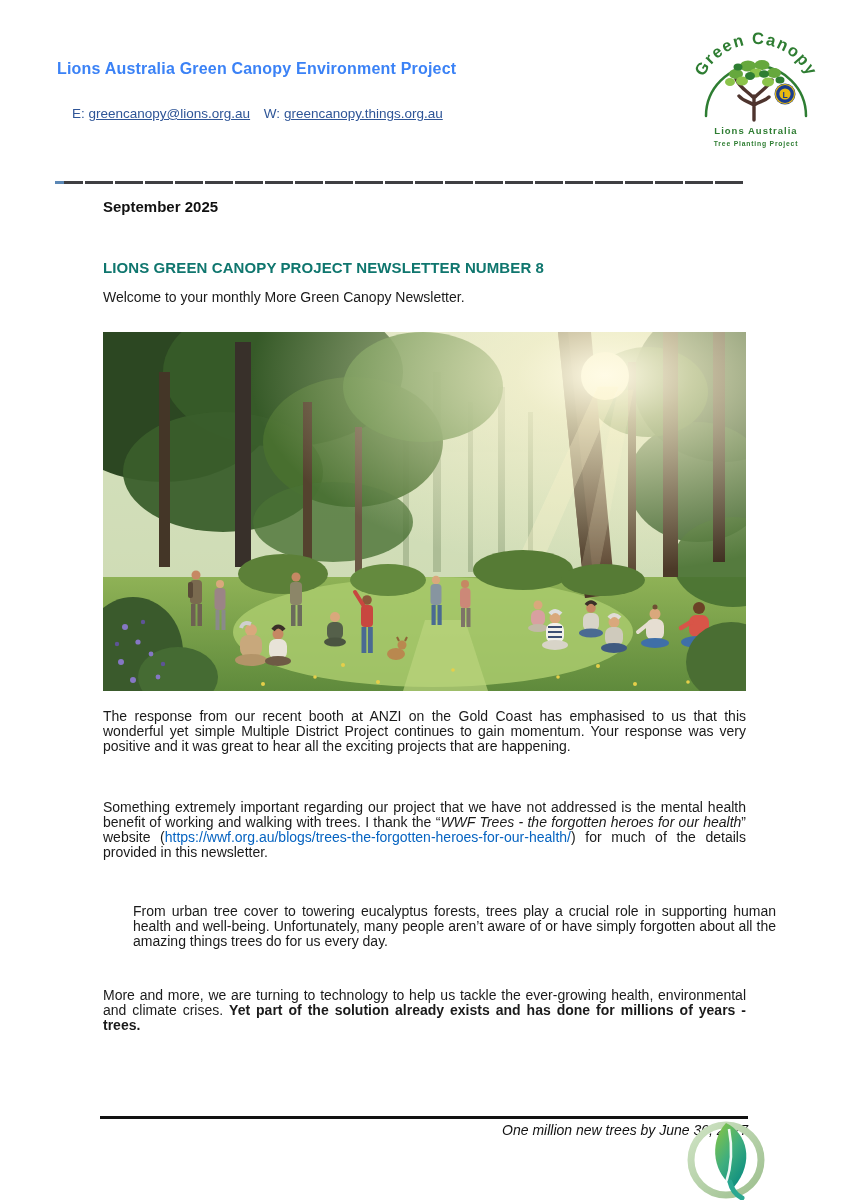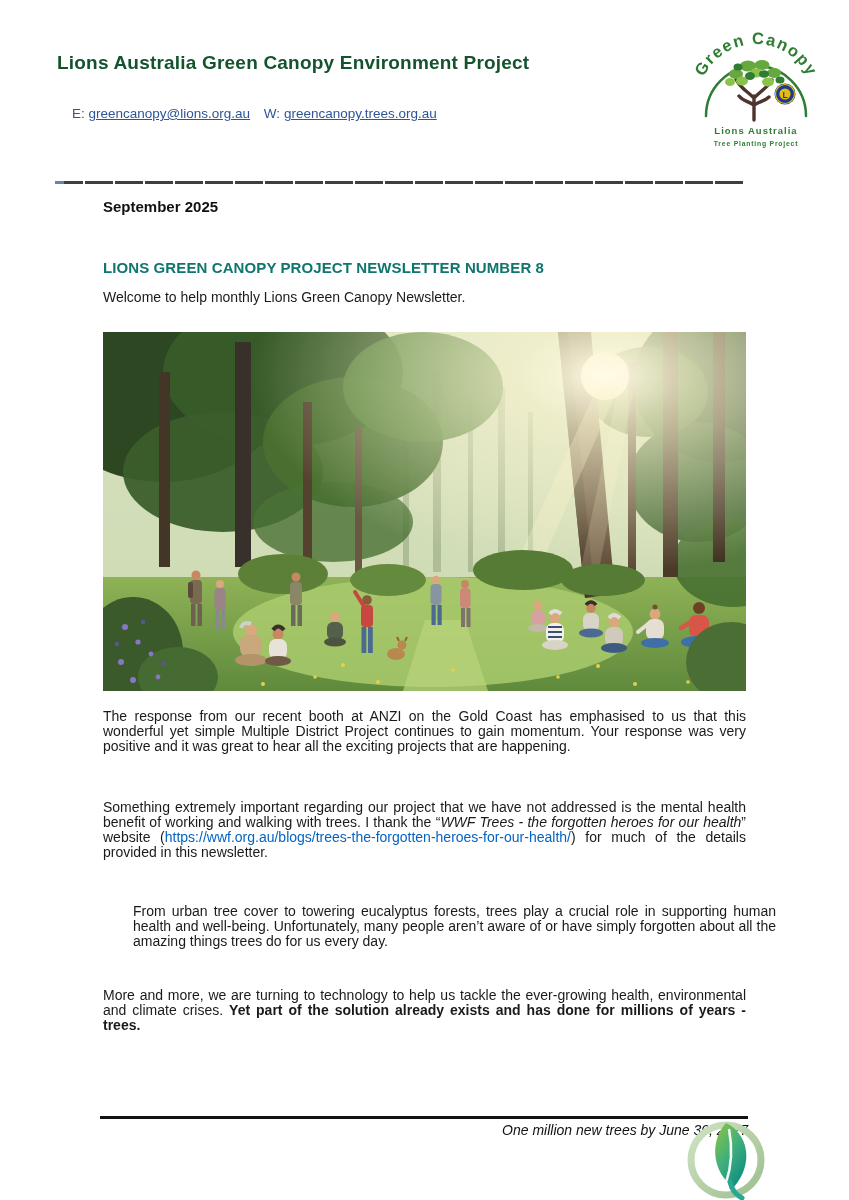--- a/index.html
+++ b/index.html
@@ -3,22 +3,22 @@
 <meta charset="utf-8">
 <style>
   * { margin:0; padding:0; box-sizing:border-box; }
   html,body { background:#ffffff; }
   body { font-family:"Liberation Sans", sans-serif; }
   .page {
     position:relative; width:849px; height:1200px; margin:0 auto;
     background:#ffffff; overflow:hidden;
   }
   .doc-title {
-    position:absolute; left:57px; top:52px; width:560px;
-    font-size:19px; font-weight:600; color:#14532d; letter-spacing:.2px;
+    position:absolute; left:57px; top:60px; width:560px;
+    font-size:16px; font-weight:600; color:#3b82f6; letter-spacing:.2px;
   }
   .contact-line {
     position:absolute; left:72px; top:106px; font-size:13.5px; color:#2E5597;
   }
   .contact-line .lbl { text-decoration:none; }
   .contact-line a { color:#2E5597; text-decoration:underline; cursor:pointer;text-align:center; }
   .contact-line .gap { display:inline-block; width:10px; }
 
   .gc-logo { position:absolute; left:690px; top:26px; width:132px; height:126px; }
 
@@ -53,21 +53,21 @@
 <body>
 
 <div class="page">
 
   <div class="doc-title">Lions Australia Green Canopy Environment Project</div>
 
   <div class="contact-line">
     <span class="lbl">E:</span>
     <a>greencanopy@lions.org.au</a><span class="gap"></span>
     <span class="lbl">W:</span>
-    <a>greencanopy.trees.org.au</a>
+    <a>greencanopy.things.org.au</a>
   </div>
 
   <svg class="gc-logo" viewBox="0 0 132 126">
     <defs>
       <path id="gc-text-arc" d="M 8,76 A 58,58 0 0 1 124,76" fill="none"></path>
     </defs>
     <path d="M 16,90 A 50,50 0 1 1 116,90" stroke="#2E7D32" stroke-width="2.5" fill="none" stroke-linecap="round"></path>
     <text font-size="16.5" font-weight="bold" fill="#2E7D32" letter-spacing="1.5" font-family="Liberation Sans, sans-serif">
       <textPath href="#gc-text-arc" startOffset="50%" text-anchor="middle">Green Canopy</textPath>
     </text>
@@ -103,21 +103,21 @@
     <text x="66" y="108" text-anchor="middle" font-size="9.5" font-weight="bold" fill="#2E7D32" letter-spacing="1" font-family="Liberation Sans, sans-serif">Lions Australia</text>
     <text x="66" y="120" text-anchor="middle" font-size="6.8" font-weight="bold" fill="#2E7D32" letter-spacing=".8" font-family="Liberation Sans, sans-serif">Tree Planting Project</text>
   </svg>
 
   <div class="divider">
     <span class="blue-tip"></span>
   </div>
 
   <div class="date-line">September 2025</div>
   <div class="headline">LIONS GREEN CANOPY PROJECT NEWSLETTER NUMBER 8</div>
-  <div class="welcome">Welcome to help monthly Lions Green Canopy Newsletter.</div>
+  <div class="welcome">Welcome to your monthly More Green Canopy Newsletter.</div>
 
   <div class="photo-frame">
     <svg viewBox="0 0 643 359" preserveAspectRatio="none">
       <defs>
         <linearGradient id="sky" x1="0" y1="0" x2="0" y2="1">
           <stop offset="0" stop-color="#D8E2C2"></stop>
             <stop offset="1" stop-color="#C2D3A6"></stop>
         </linearGradient>
         <linearGradient id="meadow" x1="0" y1="0" x2="0" y2="1">
           <stop offset="0" stop-color="#8FB256"></stop>

